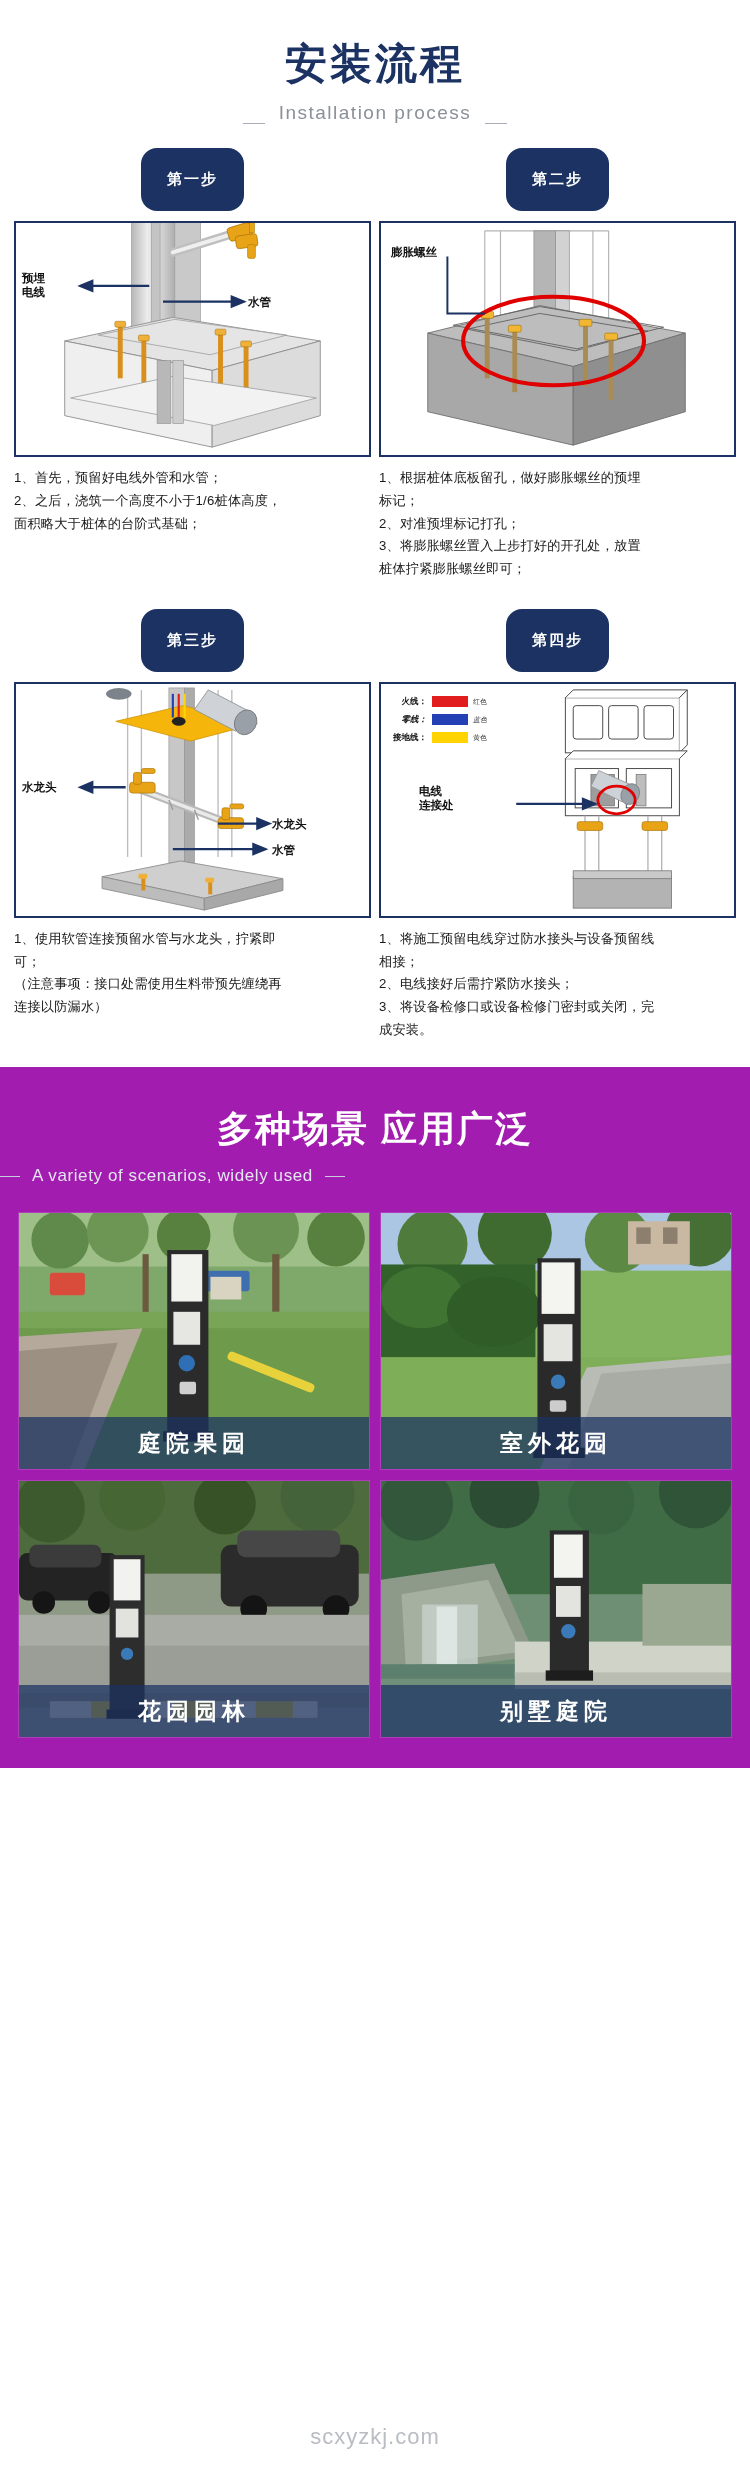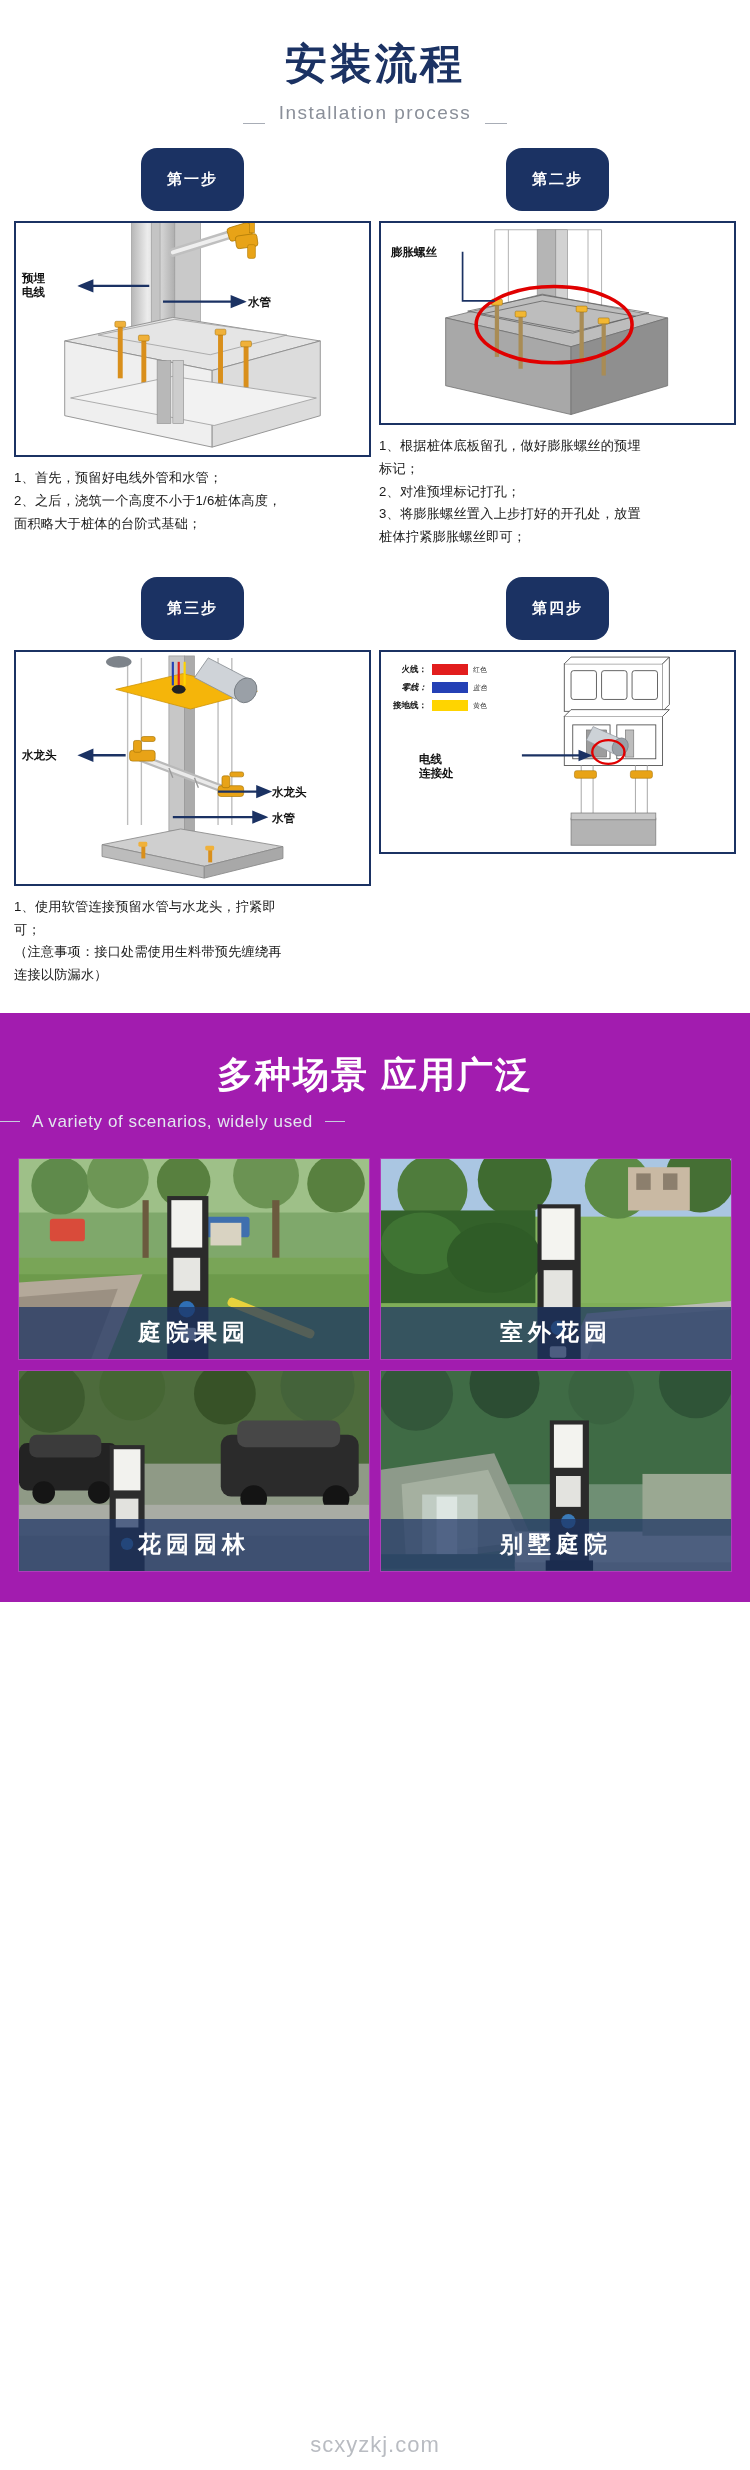--- a/index.html
+++ b/index.html
@@ -56,21 +56,21 @@
     padding: 22px 26px;
     border-radius: 16px;
   }
   .frame {
     border: 2.5px solid #1b3263;
     background: #ffffff;
     position: relative;
     overflow: hidden;
   }
   .frame.h1 { height: 236px; }
-  .frame.h2 { height: 204px; }
+  .frame.h2 { height: 236px; }
   .caption {
     margin-top: 10px;
     font-size: 13.2px;
     line-height: 1.72;
     color: #1a1a1a;
     letter-spacing: .2px;
   }
   .caption p { margin: 0; }
 
   
@@ -114,21 +114,21 @@
 
   .photo-grid {
     margin-top: 26px;
     display: grid;
     grid-template-columns: 1fr 1fr;
     gap: 10px;
     padding: 0 18px;
   }
   .photo-card {
     position: relative;
-    height: 202px;
+    height: 258px;
     overflow: hidden;
     border: 1px solid rgba(255,255,255,.15);
     padding-left: 33px;
   }
   .photo-card .scene { position:absolute; inset:0; }
   .photo-card .cap {
     position: absolute;
     left: 0; right: 0; bottom: 0;
     height: 52px;
     background: rgba(27,50,99,.72);
@@ -137,21 +137,21 @@
     font-weight: bold;
     letter-spacing: 5px;
     display: flex;
     align-items: center;
     justify-content: center;
   }
 
   .watermark {
     position: absolute;
     left: 0; right: 0;
-    bottom: 12px;
+    bottom: 20px;
     text-align: center;
     color: #b9bcc2;
     font-size: 22px;
     letter-spacing: 1px;
   }
 </style>
 </head>
 <body>
 
 <div class="top-head">
@@ -453,20 +453,27 @@
         </div>
         <div style="display:flex; align-items:center; gap:5px;">
           <span style="font-size:8.5px; font-weight:700; color:#111; width:34px; text-align:right;">接地线：</span>
           <span style="width:36px; height:11px; background:#ffd400; display:inline-block;"></span>
           <span style="font-size:7px; color:#333;">黄色</span>
         </div>
       </div>
 
       <div class="lbl" style="left:38px; top:100px;">电线
 连接处</div>
+    </div>
+    <div class="caption">
+      <p>1、将施工预留电线穿过防水接头与设备预留线</p>
+      <p>相接；</p>
+      <p>2、电线接好后需拧紧防水接头；</p>
+      <p>3、将设备检修口或设备检修门密封或关闭，完</p>
+      <p>成安装。</p>
     </div>
   </div>
 
 </div>
 
 <div class="blue-sec">
   <div class="cn">多种场景 应用广泛</div>
   <div class="en-wrap">
     <span class="dash"></span>
     <span class="en">A variety of scenarios, widely used</span>

